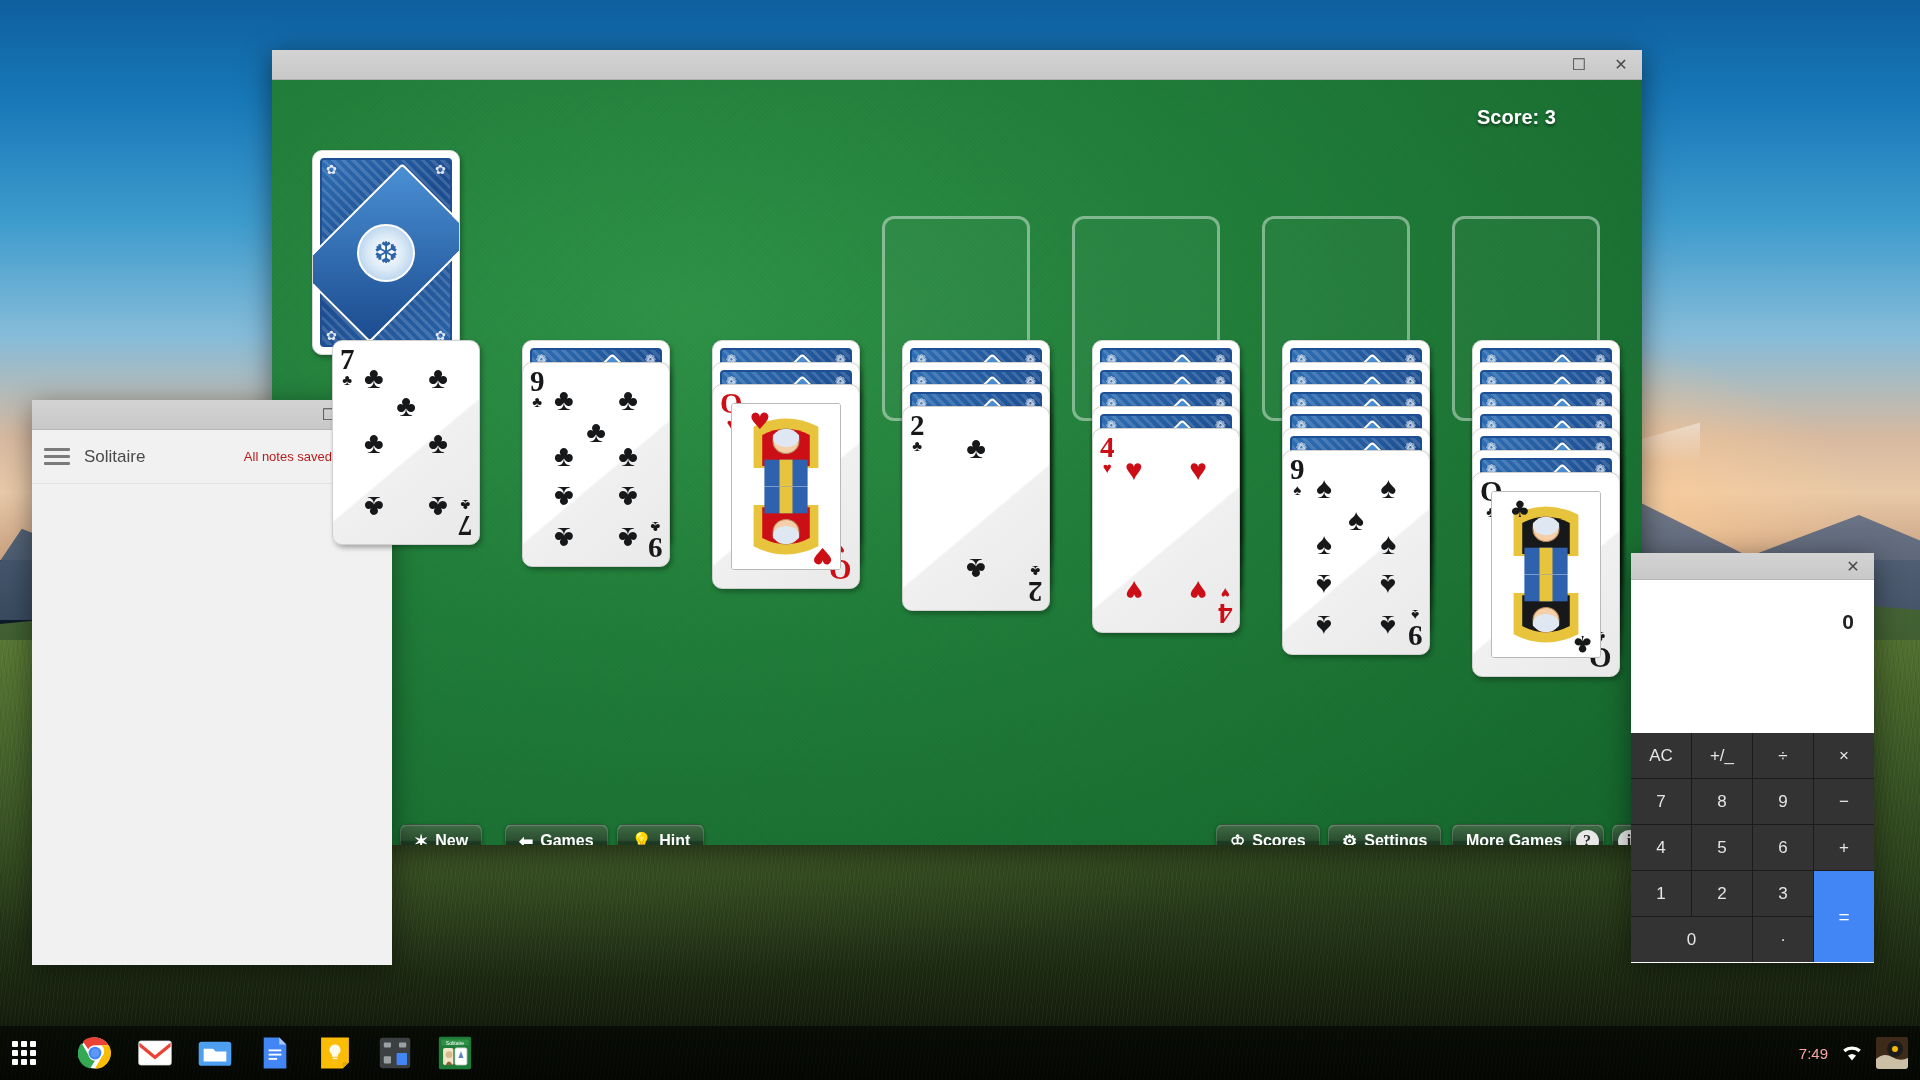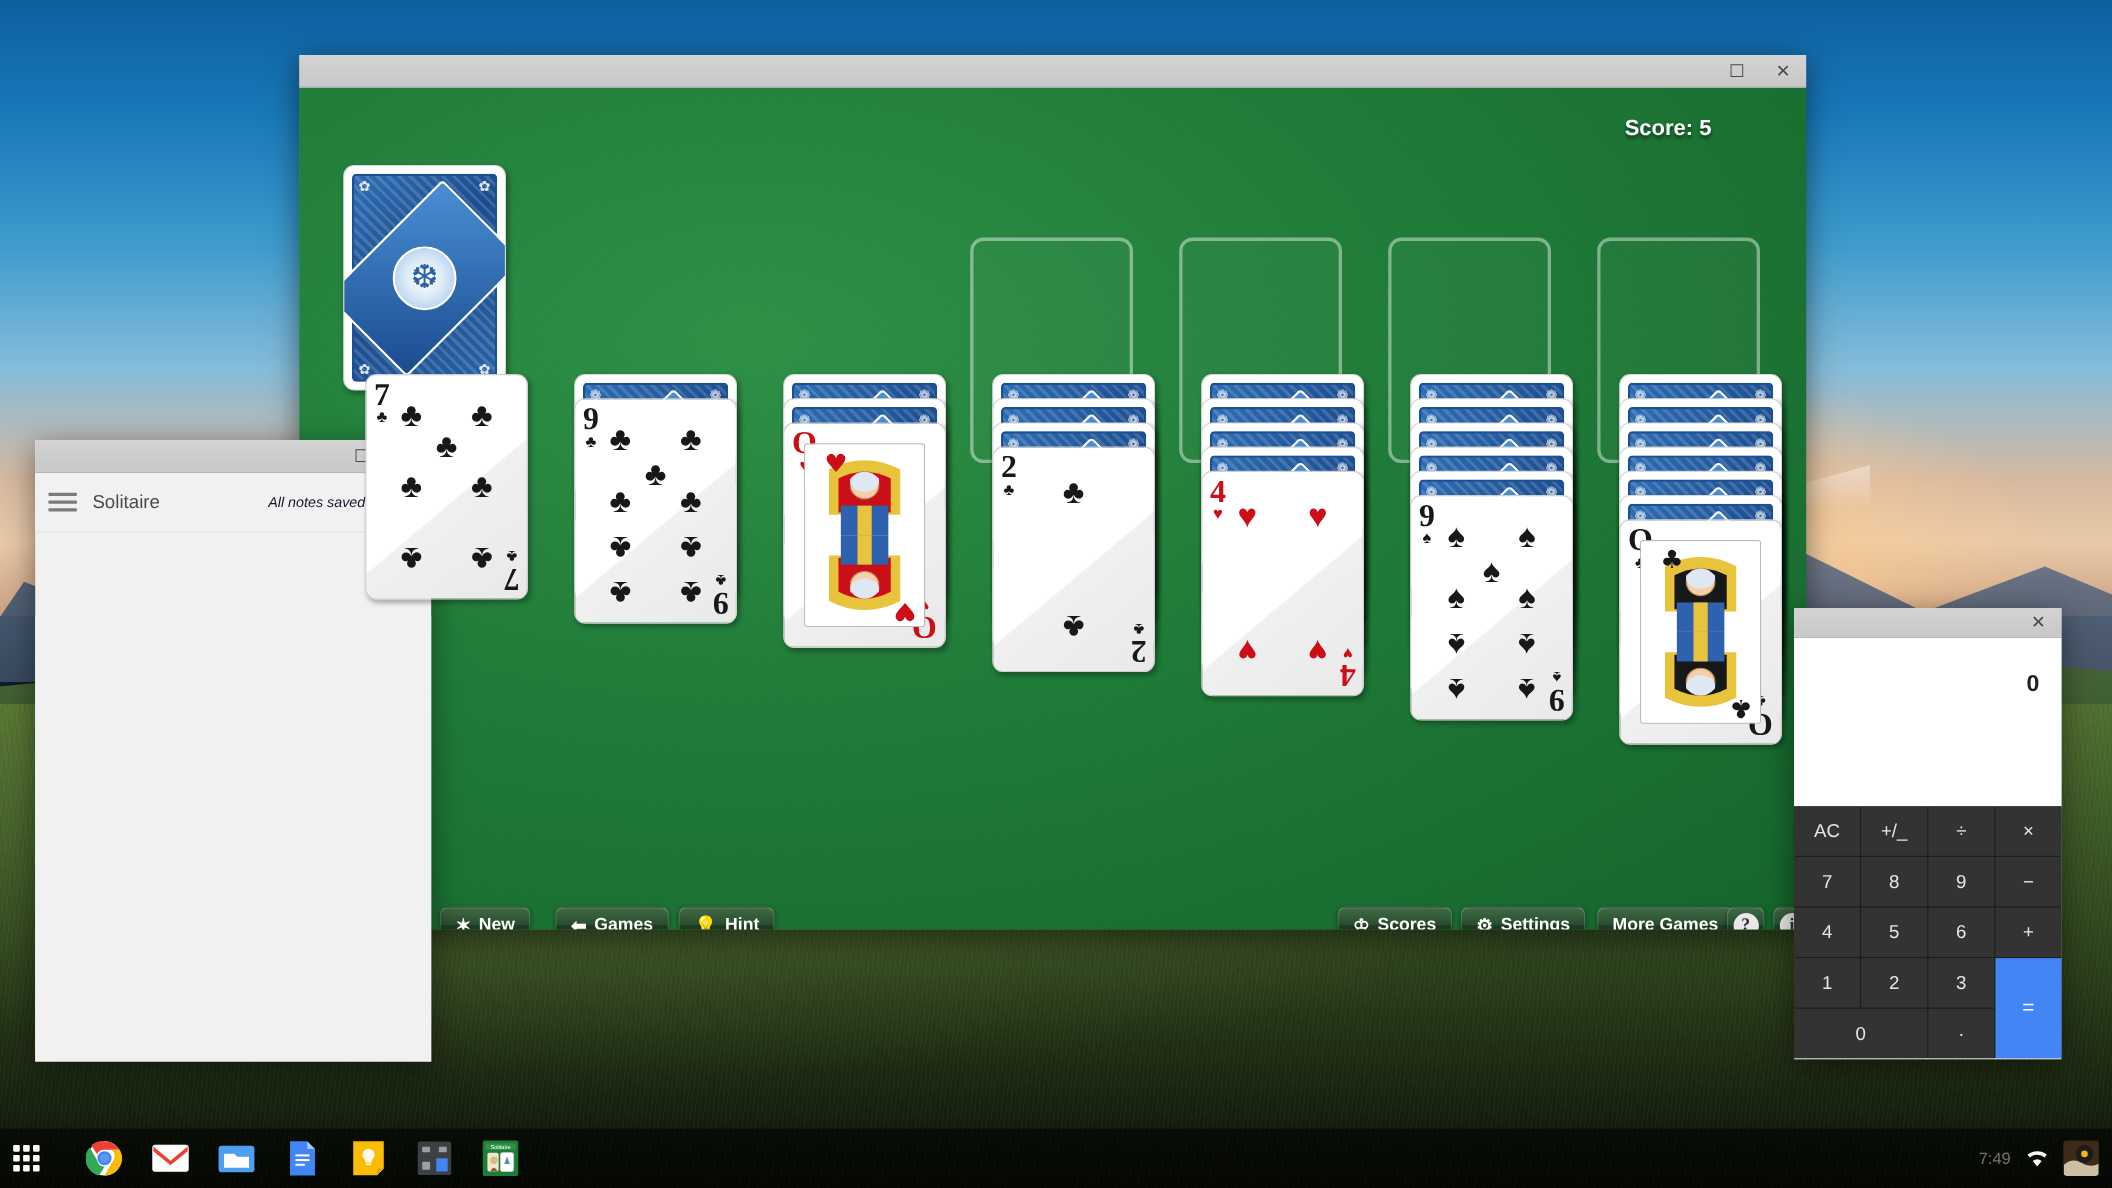--- a/index.html
+++ b/index.html
@@ -182,21 +182,21 @@
     height:30px; background:linear-gradient(180deg,#d3d3d3,#c8c8c8);
     border-bottom:1px solid #b6b6b6; display:flex; align-items:center; justify-content:flex-end;
   }
   .rem-appbar {
     height:54px; background:#f1f1f1; display:flex; align-items:center; padding:0 6px 0 12px;
     border-bottom:1px solid #e3e3e3;
   }
   .hamburger { width:26px; display:flex; flex-direction:column; gap:4px; cursor:pointer; }
   .hamburger span { display:block; height:3px; background:#7b7b7b; border-radius:1px; }
   .rem-title { margin-left:14px; font-size:17px; color:#4a4a4a; }
-  .rem-saved { margin-left:auto; font-size:13px; color:#0f172a; font-style:italic; }
+  .rem-saved { margin-left:auto; font-size:13px; color:#b91c1c; }
   .rem-search {
     width:46px; height:46px; margin-left:8px; background:#fafafa;
     display:flex; align-items:center; justify-content:center; cursor:pointer;
     border:1px solid #ececec;
   }
   .rem-note-row {
     margin:12px; height:44px; background:#fff; border:1px solid #e0e0e0;
     display:flex; align-items:center; padding:0 14px;
     box-shadow:0 1px 2px rgba(0,0,0,.08);
   }
@@ -238,21 +238,21 @@
   }
   .launcher i { background:#fff; border-radius:1px; display:block; }
   .shelf-icons { display:flex; align-items:center; gap:24px; margin-left:36px; }
   .shelf-icon { width:36px; height:36px; border-radius:4px; position:relative; cursor:pointer;
     display:flex; align-items:center; justify-content:center; overflow:hidden; }
   .shelf-icon.active::after {
     content:""; position:absolute; left:4px; right:4px; bottom:-9px; height:3px;
     background:#e8e8e8; border-radius:2px;
   }
   .tray { margin-left:auto; display:flex; align-items:center; gap:12px; padding-right:12px; }
-  .tray-time { color:#737373; font-size:15px; }
+  .tray-time { color:#fca5a5; font-size:15px; }
   .avatar {
     width:32px; height:32px; border-radius:3px; overflow:hidden;
     background:linear-gradient(135deg,#6b4a2a,#2a1c10);
     display:flex; align-items:center; justify-content:center; cursor:pointer;
   }
 </style>
 </head>
 <body>
 
 <div id="desktop">
@@ -269,21 +269,21 @@
 
 <div id="solitaire-window">
   <div class="sol-titlebar">
     <div class="win-btn">☐</div>
     <div class="win-btn">✕</div>
   </div>
 
   <div class="sol-body">
     <div class="felt-noise"></div>
 
-    <div class="sol-score">Score: 5</div>
+    <div class="sol-score">Score: 3</div>
 
     <div class="card card-back" style="left:40px; top:70px;">
       <div class="back-art">
         <div class="back-diamond"></div>
         <div class="back-medallion">❆</div>
         <div class="back-corner" style="left:6px;top:4px;">✿</div>
         <div class="back-corner" style="right:6px;top:4px;">✿</div>
         <div class="back-corner" style="left:6px;bottom:4px;">✿</div>
         <div class="back-corner" style="right:6px;bottom:4px;">✿</div>
       </div>

